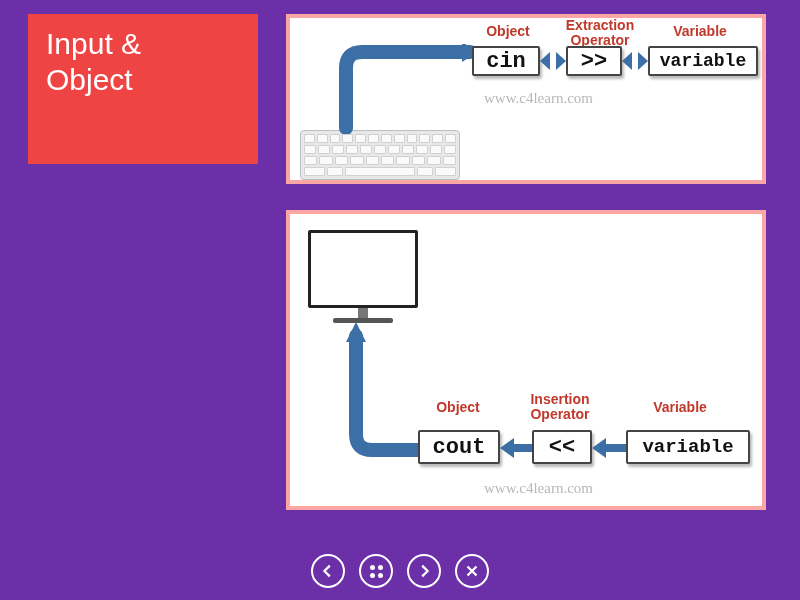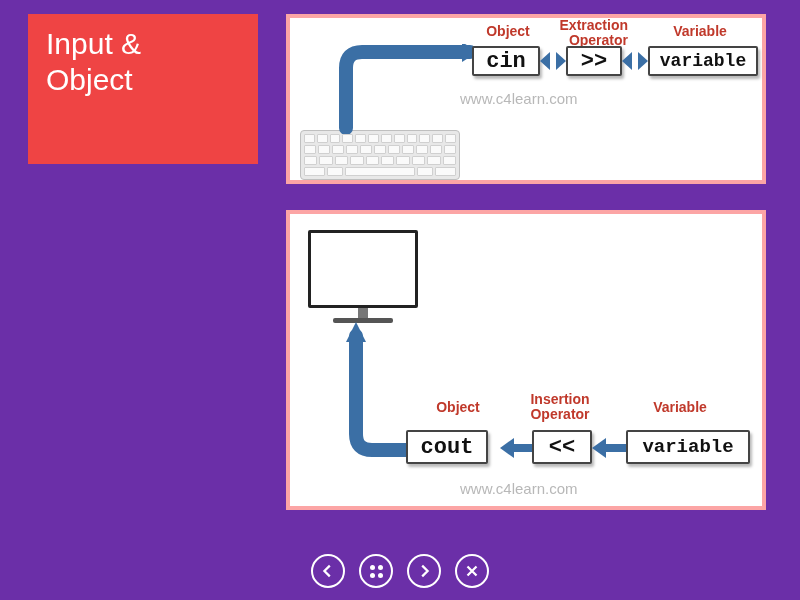--- a/index.html
+++ b/index.html
@@ -27,21 +27,22 @@
     position: absolute;
     background: #fff;
     border: 4px solid #fca5a5;
   }
   .panel-top { left: 286px; top: 14px; width: 480px; height: 170px; }
   .panel-bottom { left: 286px; top: 210px; width: 480px; height: 300px; }
 
   .watermark {
     position: absolute;
     color: #b8b8b8; font-size: 15px;
-    font-family: Liberation Sans, sans-serif;
+    font-family: Liberation Serif, serif;
+    margin-left: 24px;
   }
 
   
   .lbl {
     position: absolute;
     color: #c0392b;
     font-family: Arial, sans-serif;
     font-size: 14px; font-weight: bold;
     text-align: center;
     line-height: 1.05;
@@ -159,21 +160,21 @@
         <span style="flex:1.4"></span>
       </div>
   </div>
 
   <svg style="position:absolute; left:48px; top:26px; width:140px; height:90px;" viewBox="0 0 140 90">
     <path d="M8 84 L8 24 Q8 8 24 8 L132 8" stroke="#3b6fa5" stroke-width="14" fill="none" stroke-linecap="round"></path>
     <polygon points="124,-2 140,8 124,18" fill="#3b6fa5"></polygon>
   </svg>
 
   <div class="lbl" style="left:188px; top:6px; width:60px;">Object</div>
-  <div class="lbl" style="left:258px; top:0px; width:80px; white-space:pre-line;text-align:right;">Extraction
+  <div class="lbl" style="left:270px; top:0px; width:80px; white-space:pre-line;">Extraction
 Operator</div>
   <div class="lbl" style="left:370px; top:6px; width:80px;">Variable</div>
 
   <div class="codebox" style="left:182px; top:28px; width:68px; height:30px;">cin</div>
   <div class="codebox" style="left:276px; top:28px; width:56px; height:30px;">&gt;&gt;</div>
   <div class="codebox" style="left:358px; top:28px; width:110px; height:30px; font-size:18px;">variable</div>
 
   <svg style="position:absolute; left:250px; top:32px; width:26px; height:22px;" viewBox="0 0 26 22">
     <polygon points="0,11 10,2 10,20" fill="#3b6fa5"></polygon>
     <polygon points="26,11 16,2 16,20" fill="#3b6fa5"></polygon>
@@ -197,21 +198,21 @@
   <svg style="position:absolute; left:56px; top:108px; width:80px; height:140px;" viewBox="0 0 80 140">
     <path d="M76 128 L26 128 Q10 128 10 112 L10 14" stroke="#3b6fa5" stroke-width="14" fill="none" stroke-linecap="round"></path>
     <polygon points="0,20 10,0 20,20" fill="#3b6fa5"></polygon>
   </svg>
 
   <div class="lbl" style="left:138px; top:186px; width:60px;">Object</div>
   <div class="lbl" style="left:230px; top:178px; width:80px; white-space:pre-line;text-align:center;">Insertion
 Operator</div>
   <div class="lbl" style="left:350px; top:186px; width:80px;">Variable</div>
 
-  <div class="codebox" style="left:116px; top:216px; width:82px; height:34px;">cout</div>
+  <div class="codebox" style="left:128px; top:216px; width:82px; height:34px;">cout</div>
   <div class="codebox" style="left:242px; top:216px; width:60px; height:34px;">&lt;&lt;</div>
   <div class="codebox" style="left:336px; top:216px; width:124px; height:34px; font-size:19px;">variable</div>
 
   <svg style="position:absolute; left:210px; top:224px; width:32px; height:20px;" viewBox="0 0 32 20">
     <rect x="10" y="6" width="22" height="8" fill="#3b6fa5"></rect>
     <polygon points="0,10 14,0 14,20" fill="#3b6fa5"></polygon>
   </svg>
   <svg style="position:absolute; left:302px; top:224px; width:34px; height:20px;" viewBox="0 0 34 20">
     <rect x="10" y="6" width="24" height="8" fill="#3b6fa5"></rect>
     <polygon points="0,10 14,0 14,20" fill="#3b6fa5"></polygon>

